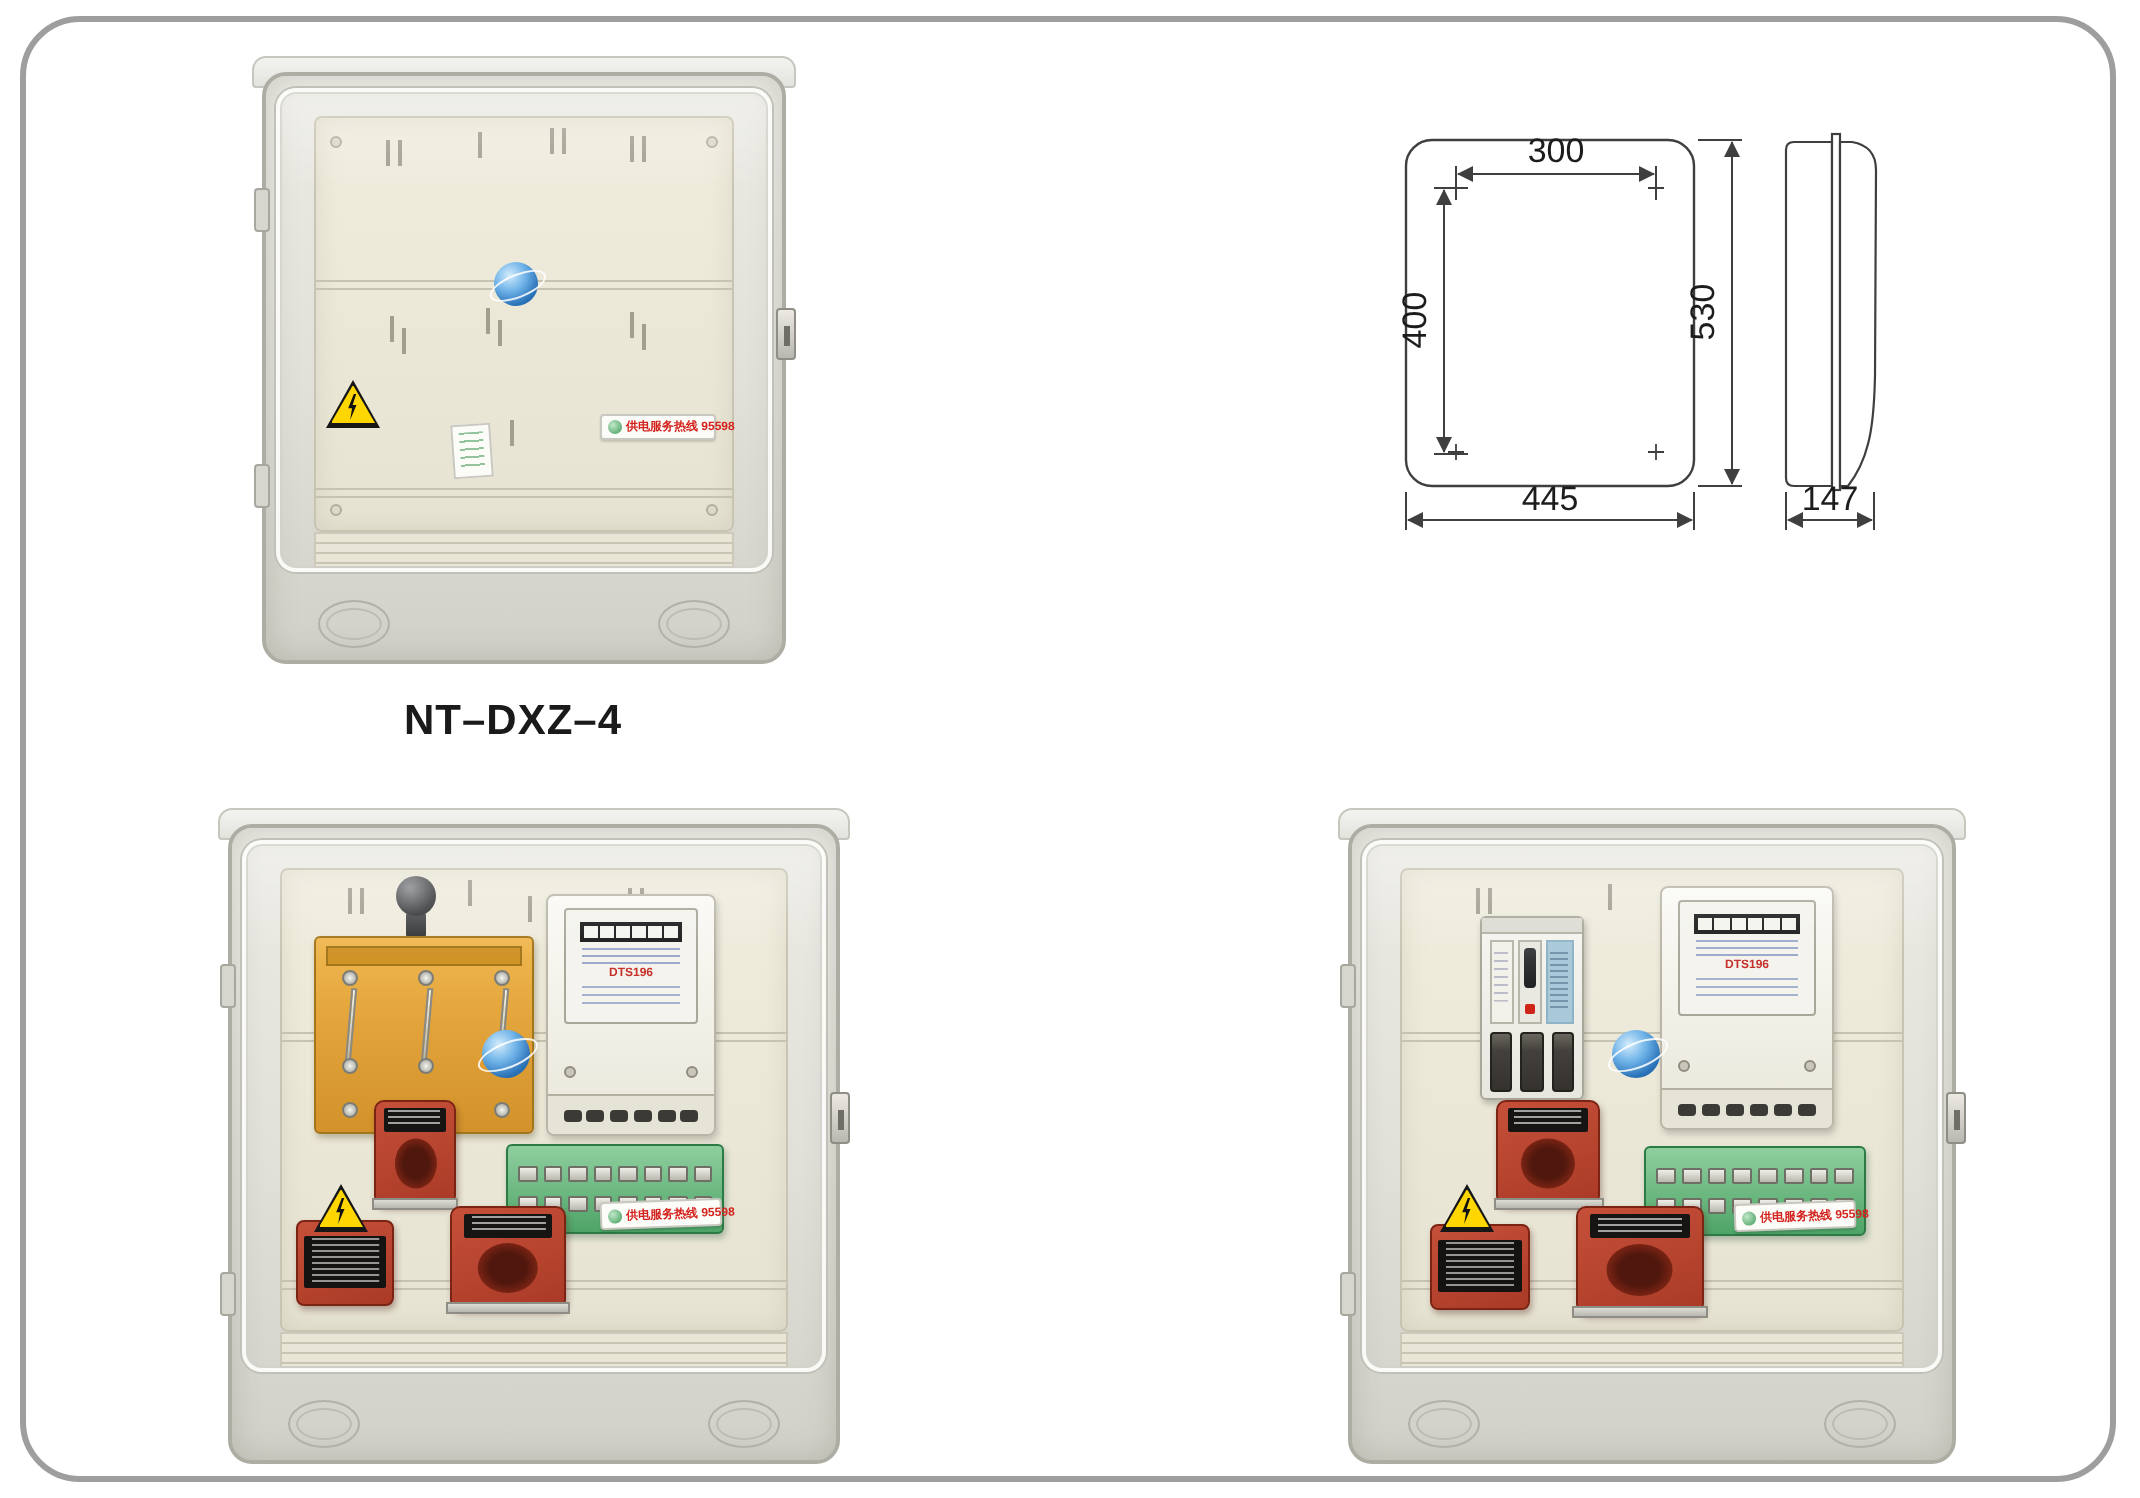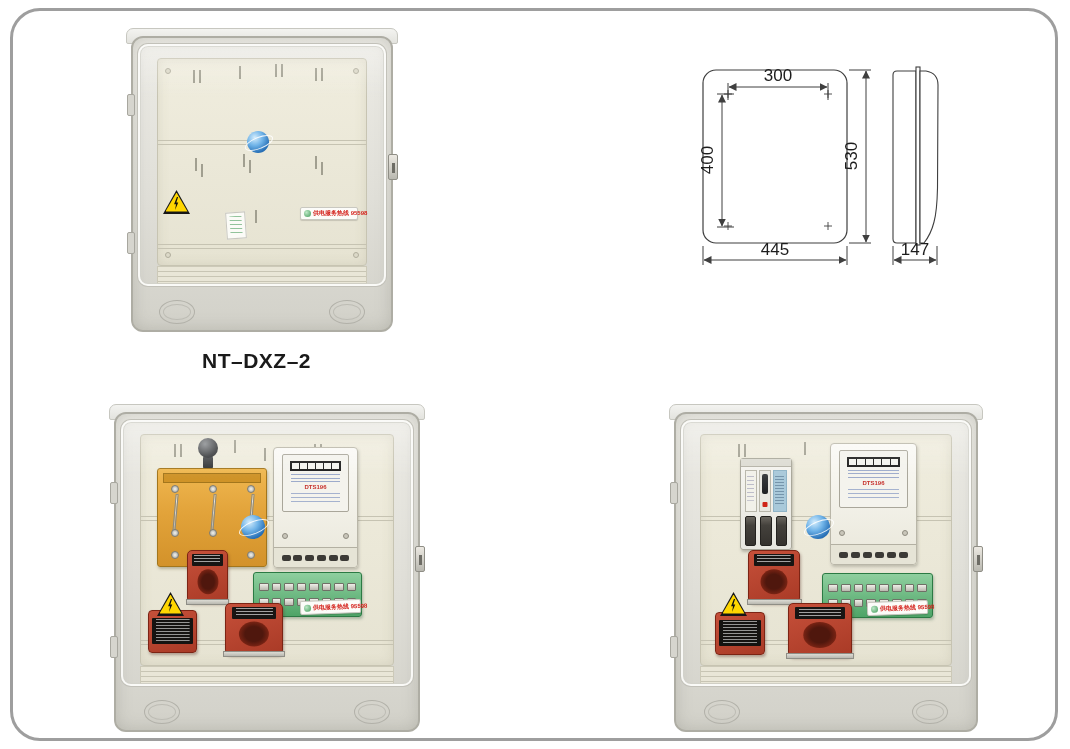--- a/index.html
+++ b/index.html
@@ -249,21 +249,21 @@
     <rect x="226" y="25" width="4" height="178"></rect>
     <path d="M230 29 L236 29 Q248 31 248 43 L247.5 146 Q247 169 244 180 Q241 192 234 201 L230 201 Z"></path>
   </g>
   <text x="88" y="39" text-anchor="middle">300</text>
   <text x="23" y="118" text-anchor="middle" transform="rotate(-90 23 118)">400</text>
   <text x="167" y="114" text-anchor="middle" transform="rotate(-90 167 114)">530</text>
   <text x="85" y="213" text-anchor="middle">445</text>
   <text x="225" y="213" text-anchor="middle">147</text>
 </svg>
 
-<div class="model-label">NT–DXZ–2</div>
+<div class="model-label">NT–DXZ–4</div>
 
 <div class="mbox" style="left:114px;top:404px;width:306px;height:328px">
   <div class="flare"></div>
   <div class="shell"></div>
   <div class="panel"></div>
   <div class="lower"></div>
   <div class="knock" style="left:30px"></div>
   <div class="knock" style="right:30px"></div>
   <div class="hinge" style="top:78px"></div>
   <div class="hinge" style="top:232px"></div>

